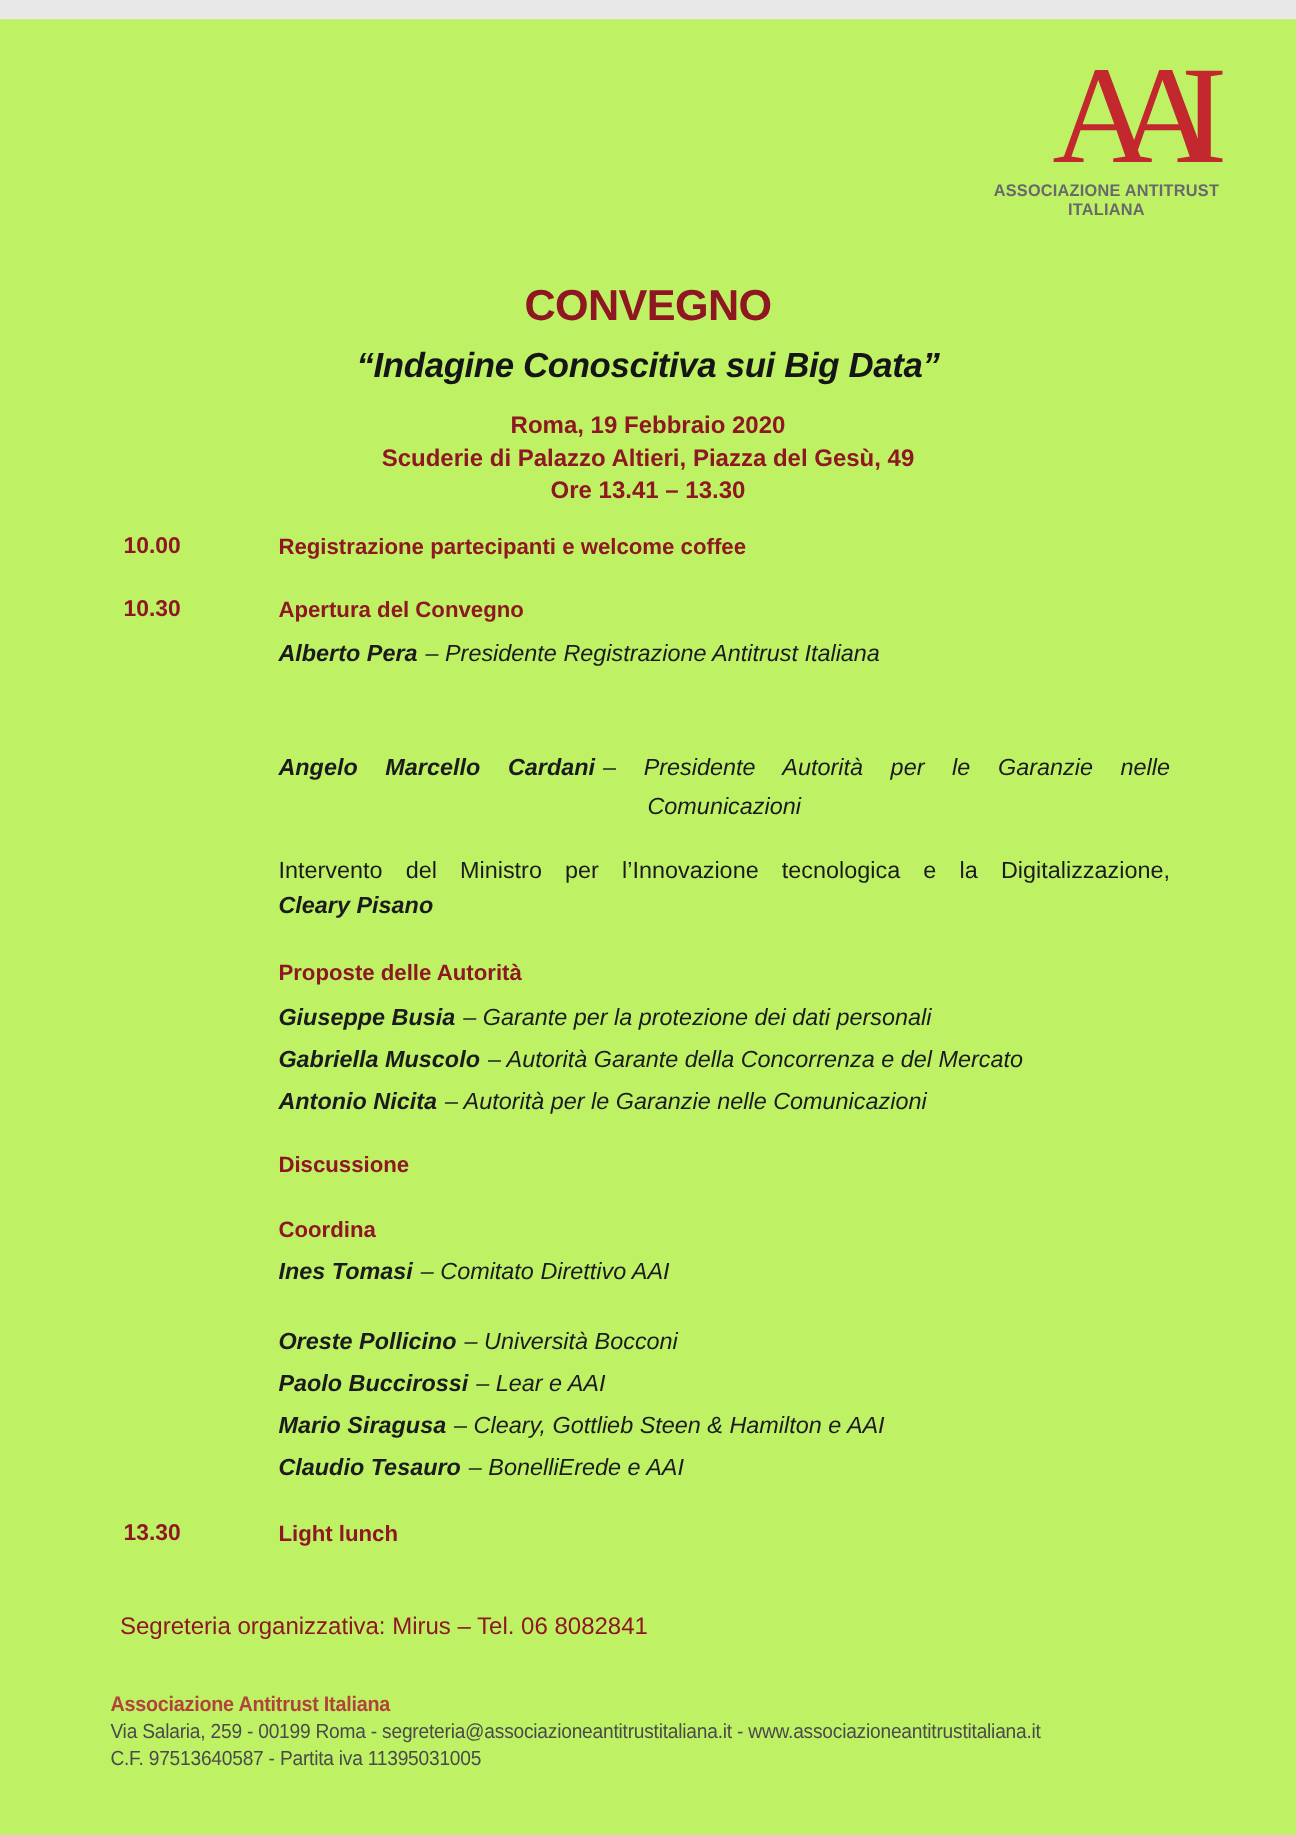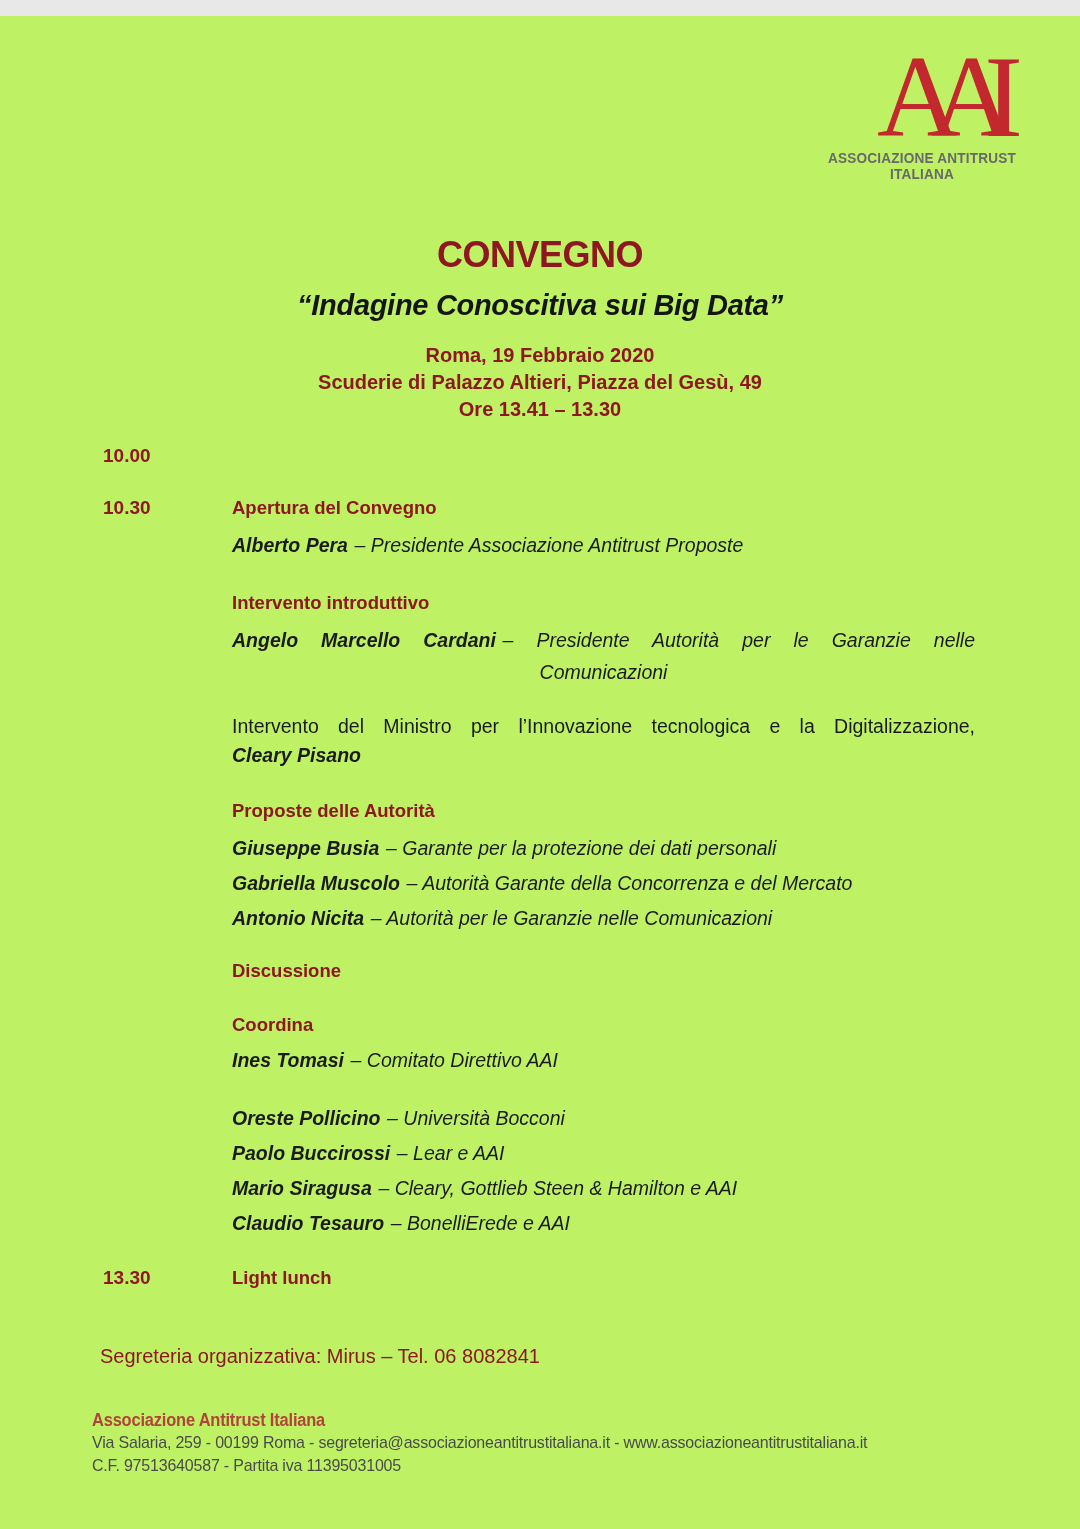--- a/index.html
+++ b/index.html
@@ -118,29 +118,29 @@
 
   <div class="abs center-band doc-title">CONVEGNO</div>
   <div class="abs center-band doc-subtitle">“Indagine Conoscitiva sui Big Data”</div>
   <div class="abs center-band doc-meta">
     <div>Roma, 19 Febbraio 2020</div>
     <div>Scuderie di Palazzo Altieri, Piazza del Gesù, 49</div>
     <div>Ore 13.41 – 13.30</div>
   </div>
 
   <div class="abs time-label" style="top:429px">10.00</div>
+  <div class="abs content session-title" style="top:429px">Registrazione partecipanti e welcome coffee</div>
 
   <div class="abs time-label" style="top:481px">10.30</div>
   <div class="abs content session-title" style="top:481px">Apertura del Convegno</div>
 
   <div class="abs content speaker-line" style="top:518px">
-    <span class="speaker-name">Alberto Pera</span><span class="speaker-role">– Presidente Associazione Antitrust Proposte</span>
+    <span class="speaker-name">Alberto Pera</span><span class="speaker-role">– Presidente Registrazione Antitrust Italiana</span>
   </div>
 
-  <div class="abs content session-title" style="top:576px">Intervento introduttivo</div>
 
   <div class="abs content speaker-line justify-last" style="top:613px">
     <span class="speaker-name">Angelo Marcello Cardani</span><span class="speaker-role">– Presidente Autorità per le Garanzie nelle</span>
   </div>
   <div class="abs content speaker-line center-line" style="top:645px">Comunicazioni</div>
 
   <div class="abs content plain-line justify-last" style="top:699px">Intervento del Ministro per l’Innovazione tecnologica e la Digitalizzazione,</div>
   <div class="abs content plain-line bold-italic" style="top:728px">Cleary Pisano</div>
 
   <div class="abs content session-title" style="top:784px">Proposte delle Autorità</div>

